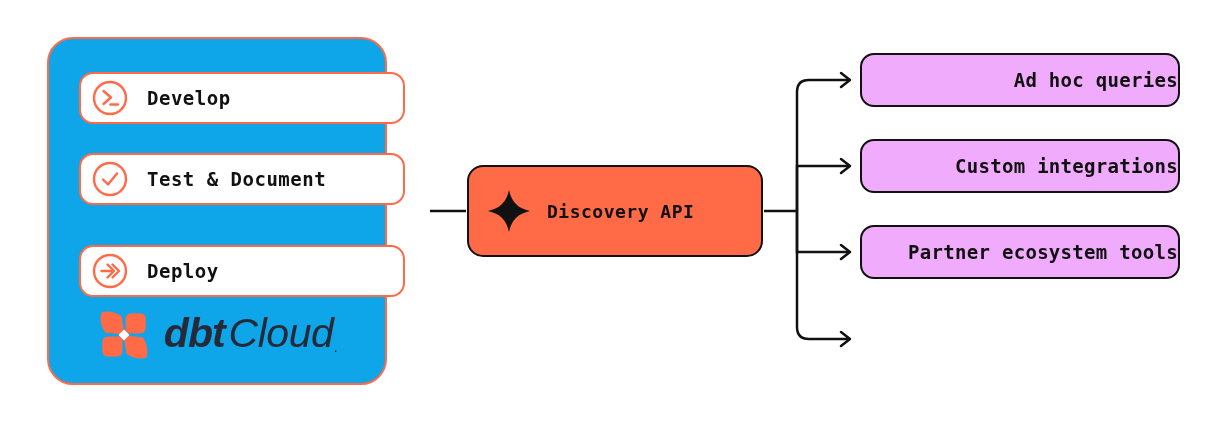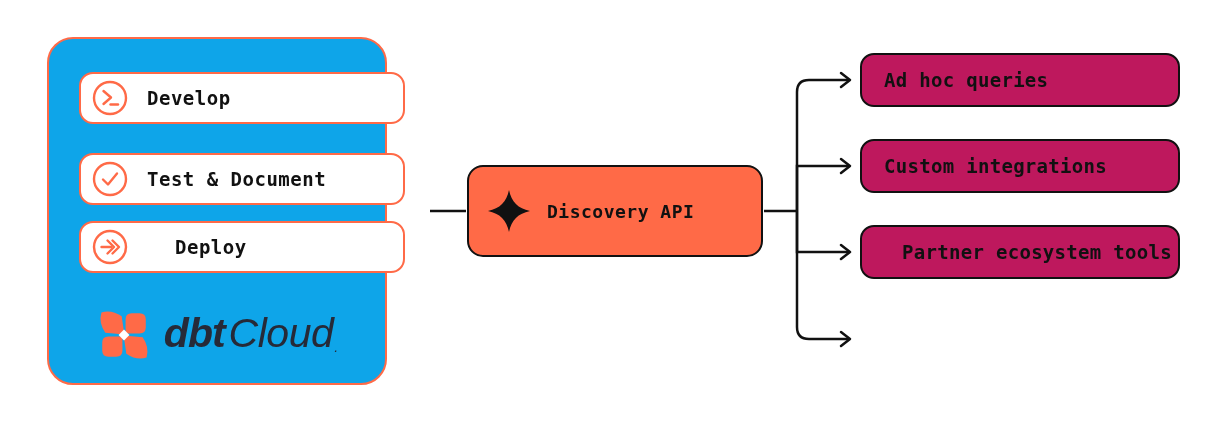--- a/index.html
+++ b/index.html
@@ -43,21 +43,21 @@
   .stage-label {
     margin-left: 19px;
     font-size: 19px;
     font-weight: bold;
     color: #111111;
     letter-spacing: 0.5px;
     white-space: nowrap;
   }
   .stage-develop { top: 33px; }
   .stage-test    { top: 114px; }
-  .stage-deploy  { top: 182px; gap: 28px; }
+  .stage-deploy  { top: 206px; }
   
   .dbt-logo {
     position: absolute;
     left: 0; right: 0;
     top: 268px;
     display: flex;
     align-items: center;
     justify-content: center;
     font-style: italic;
   }
@@ -100,26 +100,27 @@
     font-weight: bold;
     color: #111111;
     letter-spacing: 0.5px;
     white-space: nowrap;
   }
   
   .output-node {
     position: absolute;
     left: 860px;
     width: 320px; height: 54px;
-    background: #be185d;
+    background: #f0abfc;
     border: 2.5px solid #111111;
     border-radius: 14px;
     display: flex;
     align-items: center;
     padding-left: 22px;
+    justify-content: flex-end;
   }
   .output-label {
     font-size: 19px;
     font-weight: bold;
     color: #111111;
     letter-spacing: 0.3px;
     white-space: nowrap;
   }
   .output-1 { top: 53px; }
   .output-2 { top: 139px; }

